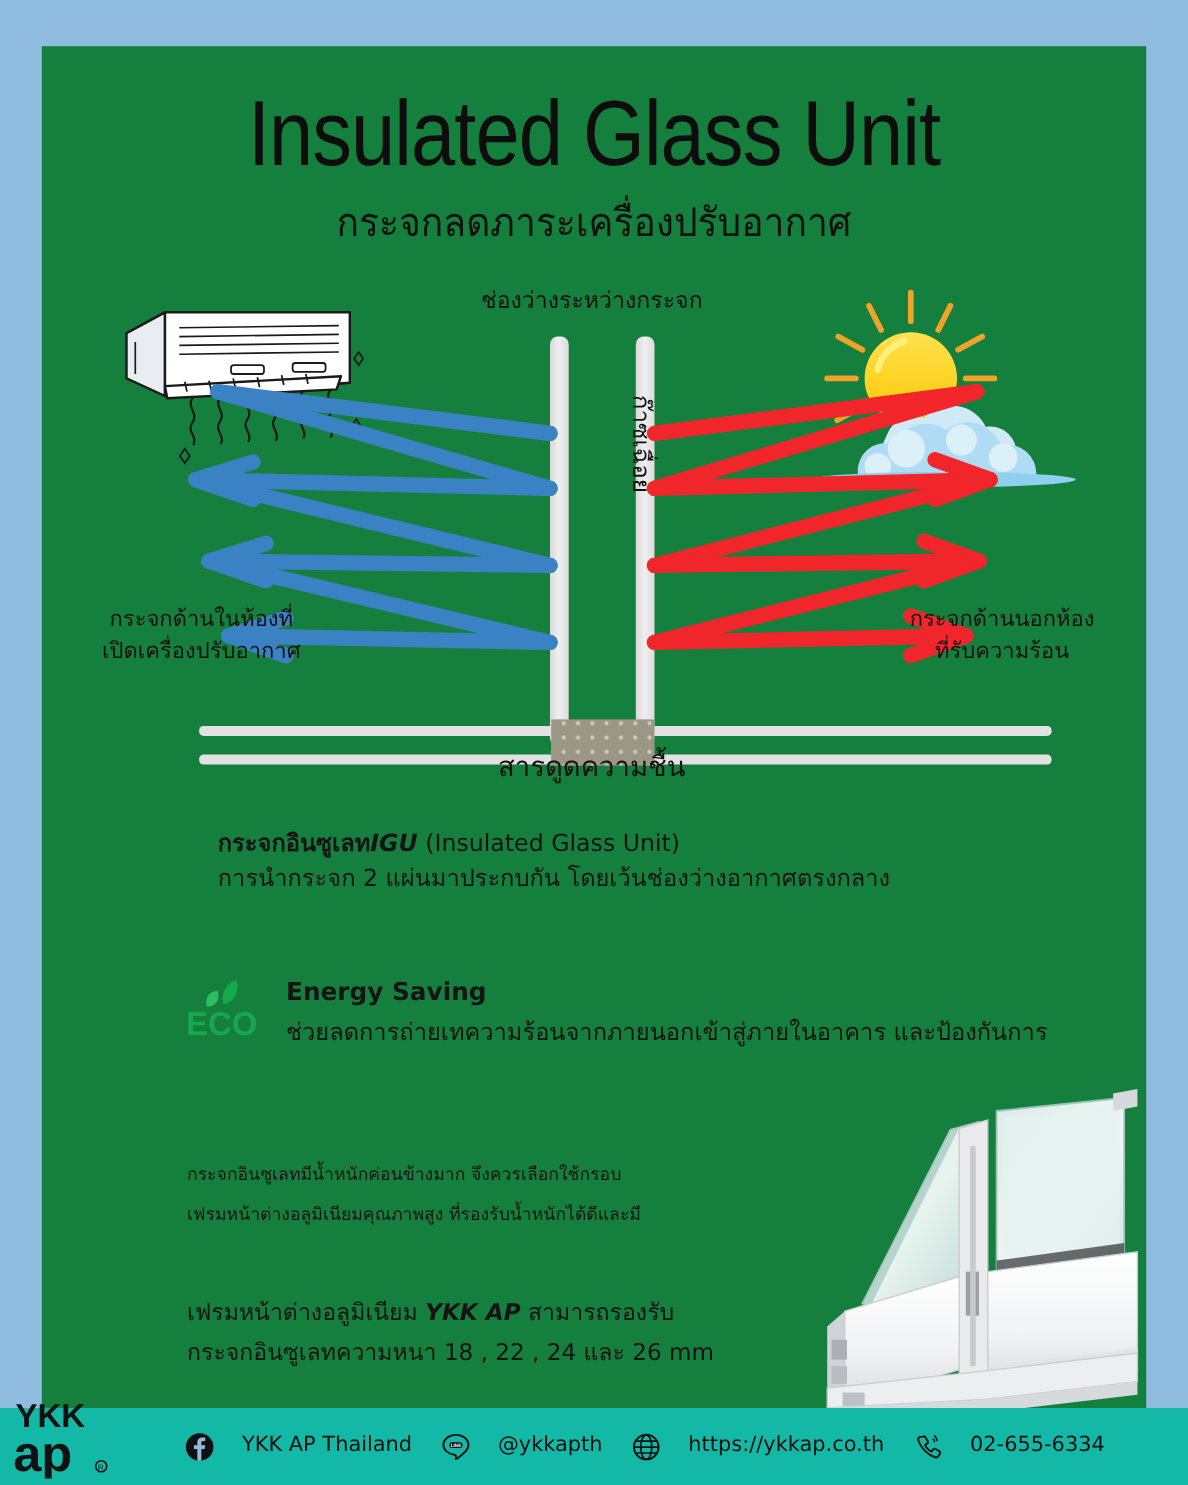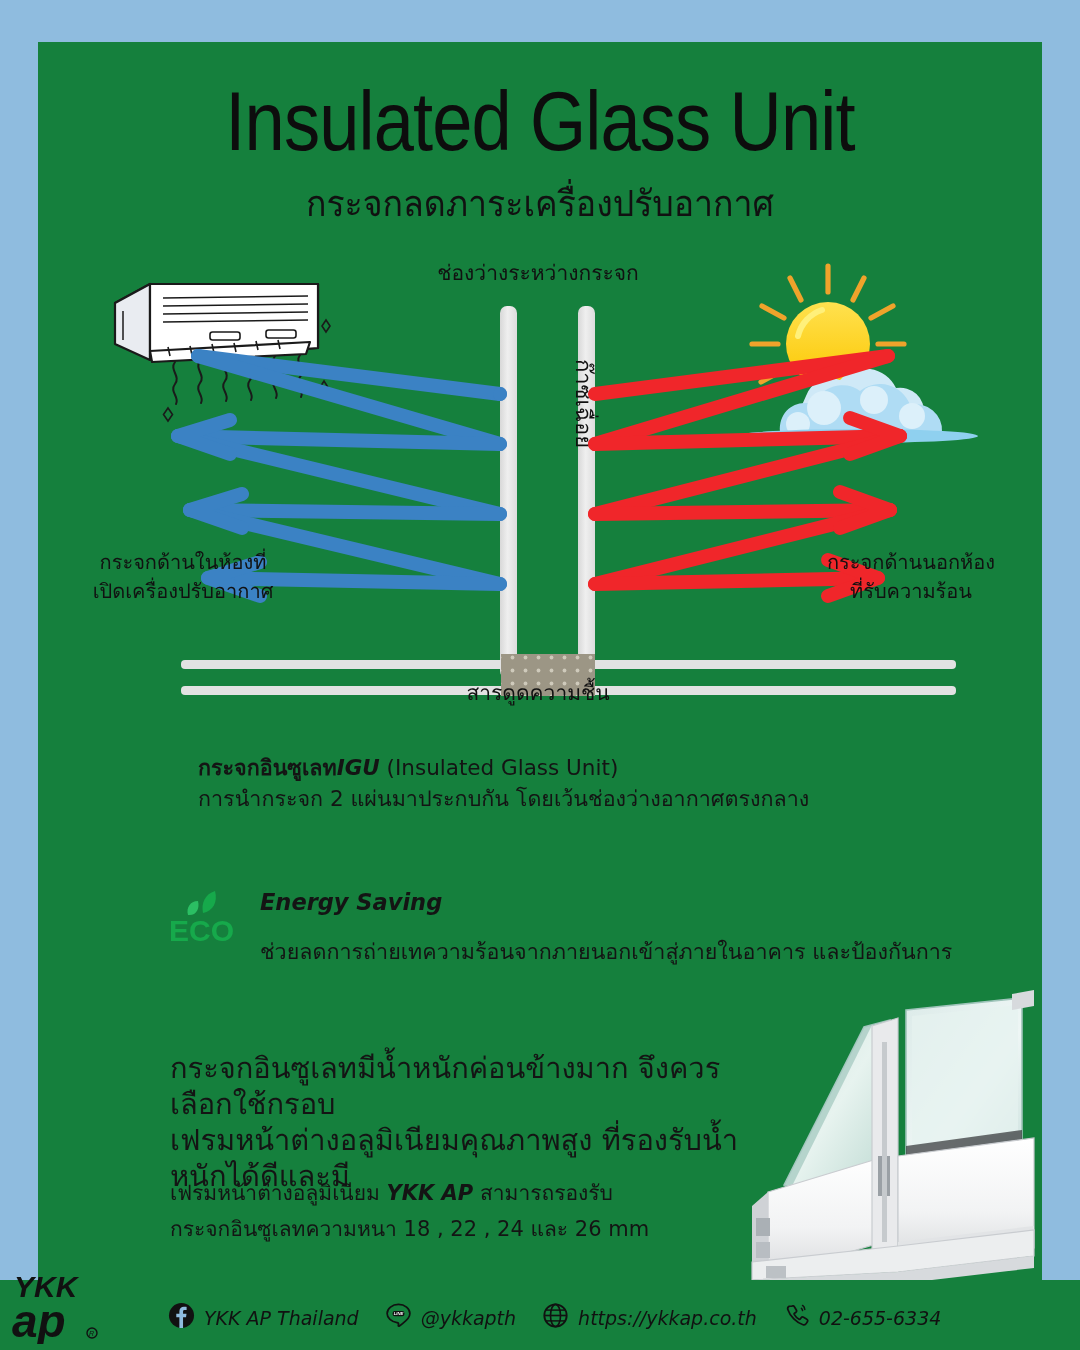--- a/index.html
+++ b/index.html
@@ -32,52 +32,52 @@
   }
 
   
   .diagram{position:absolute;left:0;top:206px;width:1004px;height:490px;}
   .diag-svg{position:absolute;left:0;top:0;}
 
   .lbl{position:absolute;font-family:"DejaVu Sans",sans-serif;color:#111;}
   .lbl-gap{left:350px;top:8px;width:300px;text-align:center;font-size:21px;}
   .lbl-left{left:10px;top:300px;width:270px;text-align:center;font-size:20px;line-height:29px;}
   .lbl-right{left:748px;top:300px;width:250px;text-align:center;font-size:20px;line-height:29px;}
-  .lbl-desic{left:330px;top:428px;width:340px;text-align:center;font-size:21px;}
+  .lbl-desic{left:330px;top:428px;width:340px;text-align:center;font-size:25px;}
   .lbl-gas{
     position:absolute;left:465px;top:138px;width:160px;text-align:center;
     font-size:22px;color:#111;font-family:"DejaVu Sans",sans-serif;
     transform:rotate(90deg);transform-origin:center center;
   }
 
   
   .body-txt{font-family:"DejaVu Sans",sans-serif;color:#141414;}
   .blk1{position:absolute;left:160px;top:710px;width:800px;font-size:21.5px;line-height:31px;}
   .blk1 .hl{font-weight:bold;}
   .blk1 .it{font-style:italic;font-weight:bold;}
 
   .eco-row{position:absolute;left:130px;top:845px;width:860px;}
   .eco-badge{position:absolute;left:0;top:2px;width:74px;height:56px;}
   .eco-body{position:absolute;left:92px;top:0px;width:760px;font-size:21.5px;line-height:31px;
             font-family:"DejaVu Sans",sans-serif;color:#141414;}
-  .eco-head{font-weight:bold;font-style:italic;font-size:22.5px;display:block;margin-bottom:18px;}
+  .eco-head{font-weight:bold;font-size:22.5px;display:block;margin-bottom:5px;}
   .eco-body b{font-weight:bold;}
 
-  .blk3{position:absolute;left:132px;top:1008px;width:600px;font-size:29px;line-height:36px;}
+  .blk3{position:absolute;left:132px;top:1008px;width:600px;font-size:16px;line-height:36px;}
   .blk4{position:absolute;left:132px;top:1133px;width:600px;font-size:21px;line-height:36px;}
   .blk4 .it{font-style:italic;font-weight:bold;}
 
   
   .photo{position:absolute;left:684px;top:938px;width:330px;height:308px;}
 
   
-  .footer{position:absolute;left:0;bottom:0;width:1080px;height:70px;background:#15803d;font-style:italic;}
+  .footer{position:absolute;left:0;bottom:0;width:1080px;height:70px;background:#14b8a6;}
   .logo{position:absolute;left:10px;bottom:6px;width:92px;height:80px;}
   .contacts{position:absolute;left:168px;top:0;height:70px;display:flex;align-items:center;gap:26px;}
-  .contact{display:flex;align-items:flex-end;gap:9px;}
+  .contact{display:flex;align-items:flex-start;gap:25px;}
   .contact .ctxt{font-size:19px;color:#111;font-family:"DejaVu Sans",sans-serif;white-space:nowrap;}
   .ico{width:27px;height:27px;display:block;flex:0 0 auto;}
 </style>
 </head>
 <body>
 
 <div class="page">
 
   <div class="card">
 

